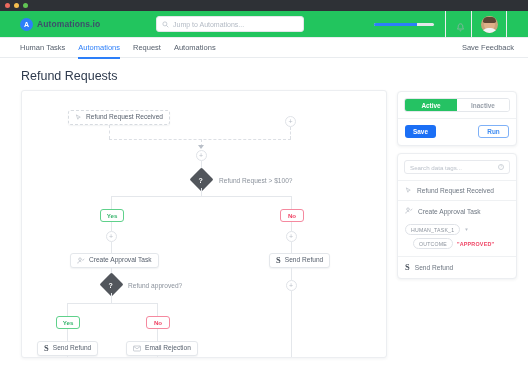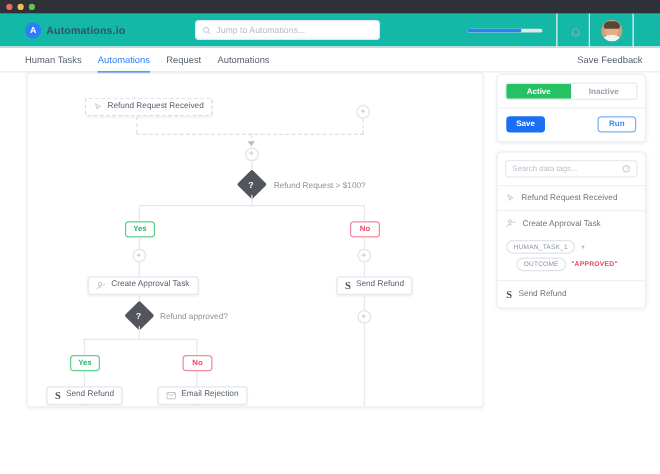--- a/index.html
+++ b/index.html
@@ -26,21 +26,21 @@
     gap: 4px;
   }
   .dot { width: 5px; height: 5px; border-radius: 50%; }
   .dot.red { background: #ec6a5f; }
   .dot.yellow { background: #f5bf4f; }
   .dot.green { background: #61c554; }
 
   
   .header {
     height: 27px;
-    background: #14b8a6;
+    background: #22c55e;
     border-bottom: 1px solid #e9ecef;
     display: flex;
     align-items: center;
     position: relative;
   }
   .brand {
     display: flex; align-items: center; gap: 4px;
     margin-left: 20px;
   }
   .brand-logo {
@@ -349,20 +349,21 @@
 
   <div class="mainnav">
     <div class="item">Human Tasks</div>
     <div class="item active">Automations</div>
     <div class="item">Request</div>
     <div class="item">Automations</div>
     <div class="feedback">Save Feedback</div>
   </div>
 
 
+  <div class="page-title">Refund Requests</div>
 
   <div class="body-area">
 
     <div class="canvas">
 
       <div class="node dashed" style="left:46px; top:19px;">
         <span class="ic">
           <svg width="7" height="7" viewBox="0 0 16 16">
               <path d="M3 2l9 5.2-3.9 1.1L6.6 12z" fill="none" stroke="#a9b0ba" stroke-width="1.2" stroke-linejoin="round"></path>
             </svg>

